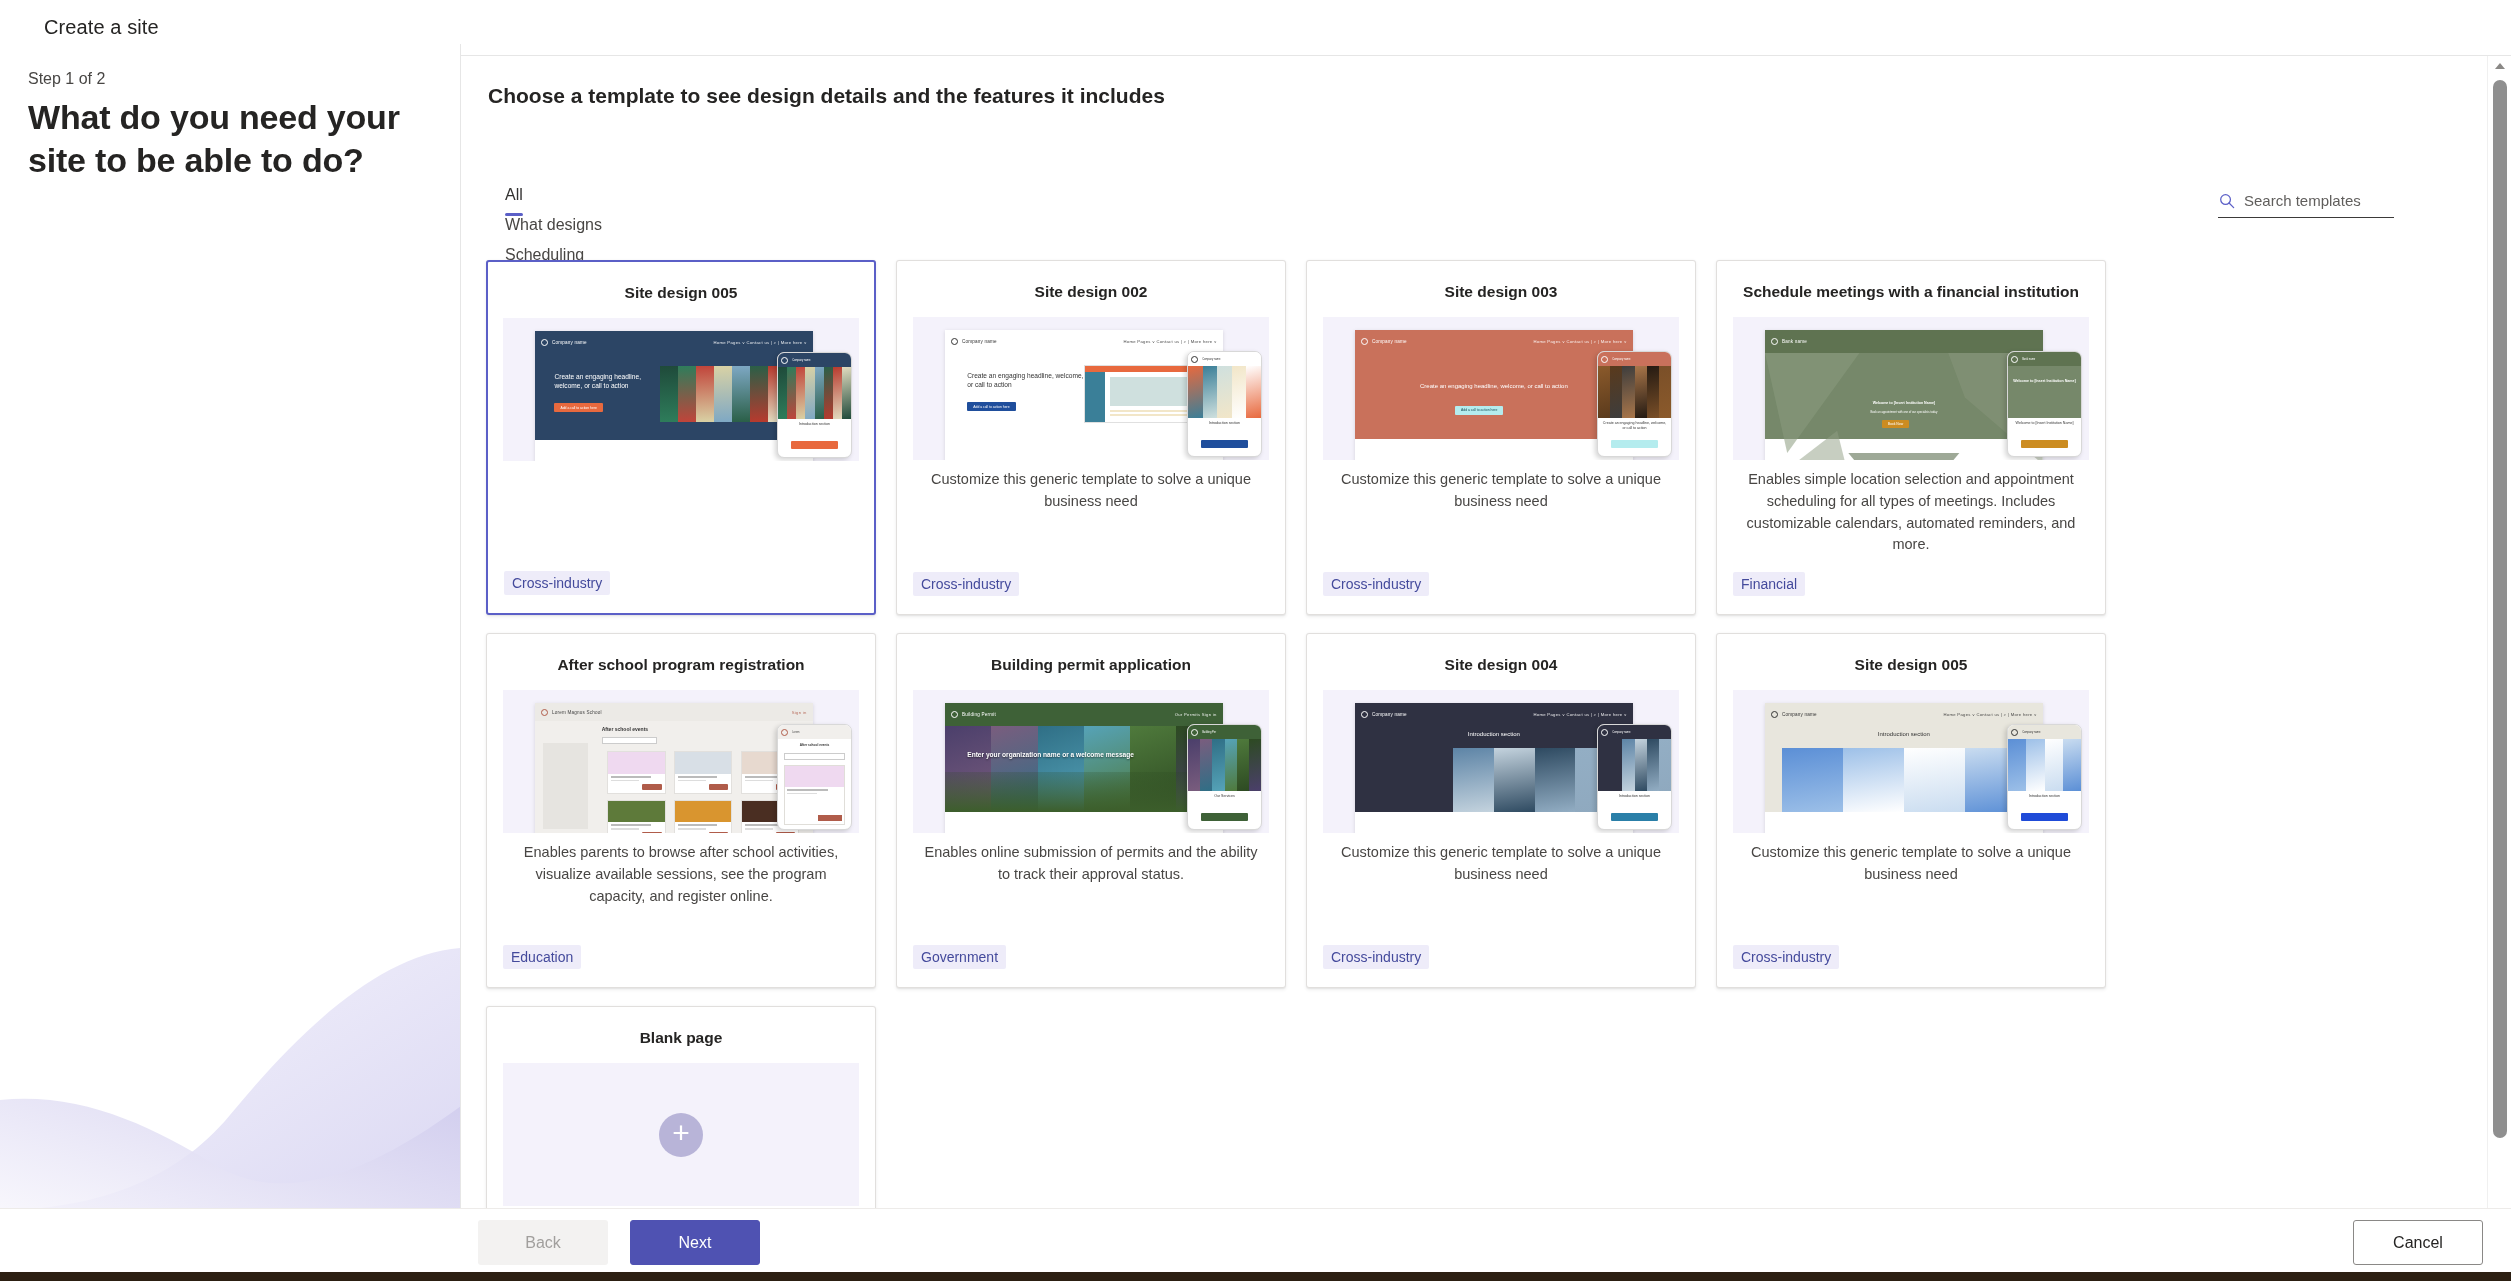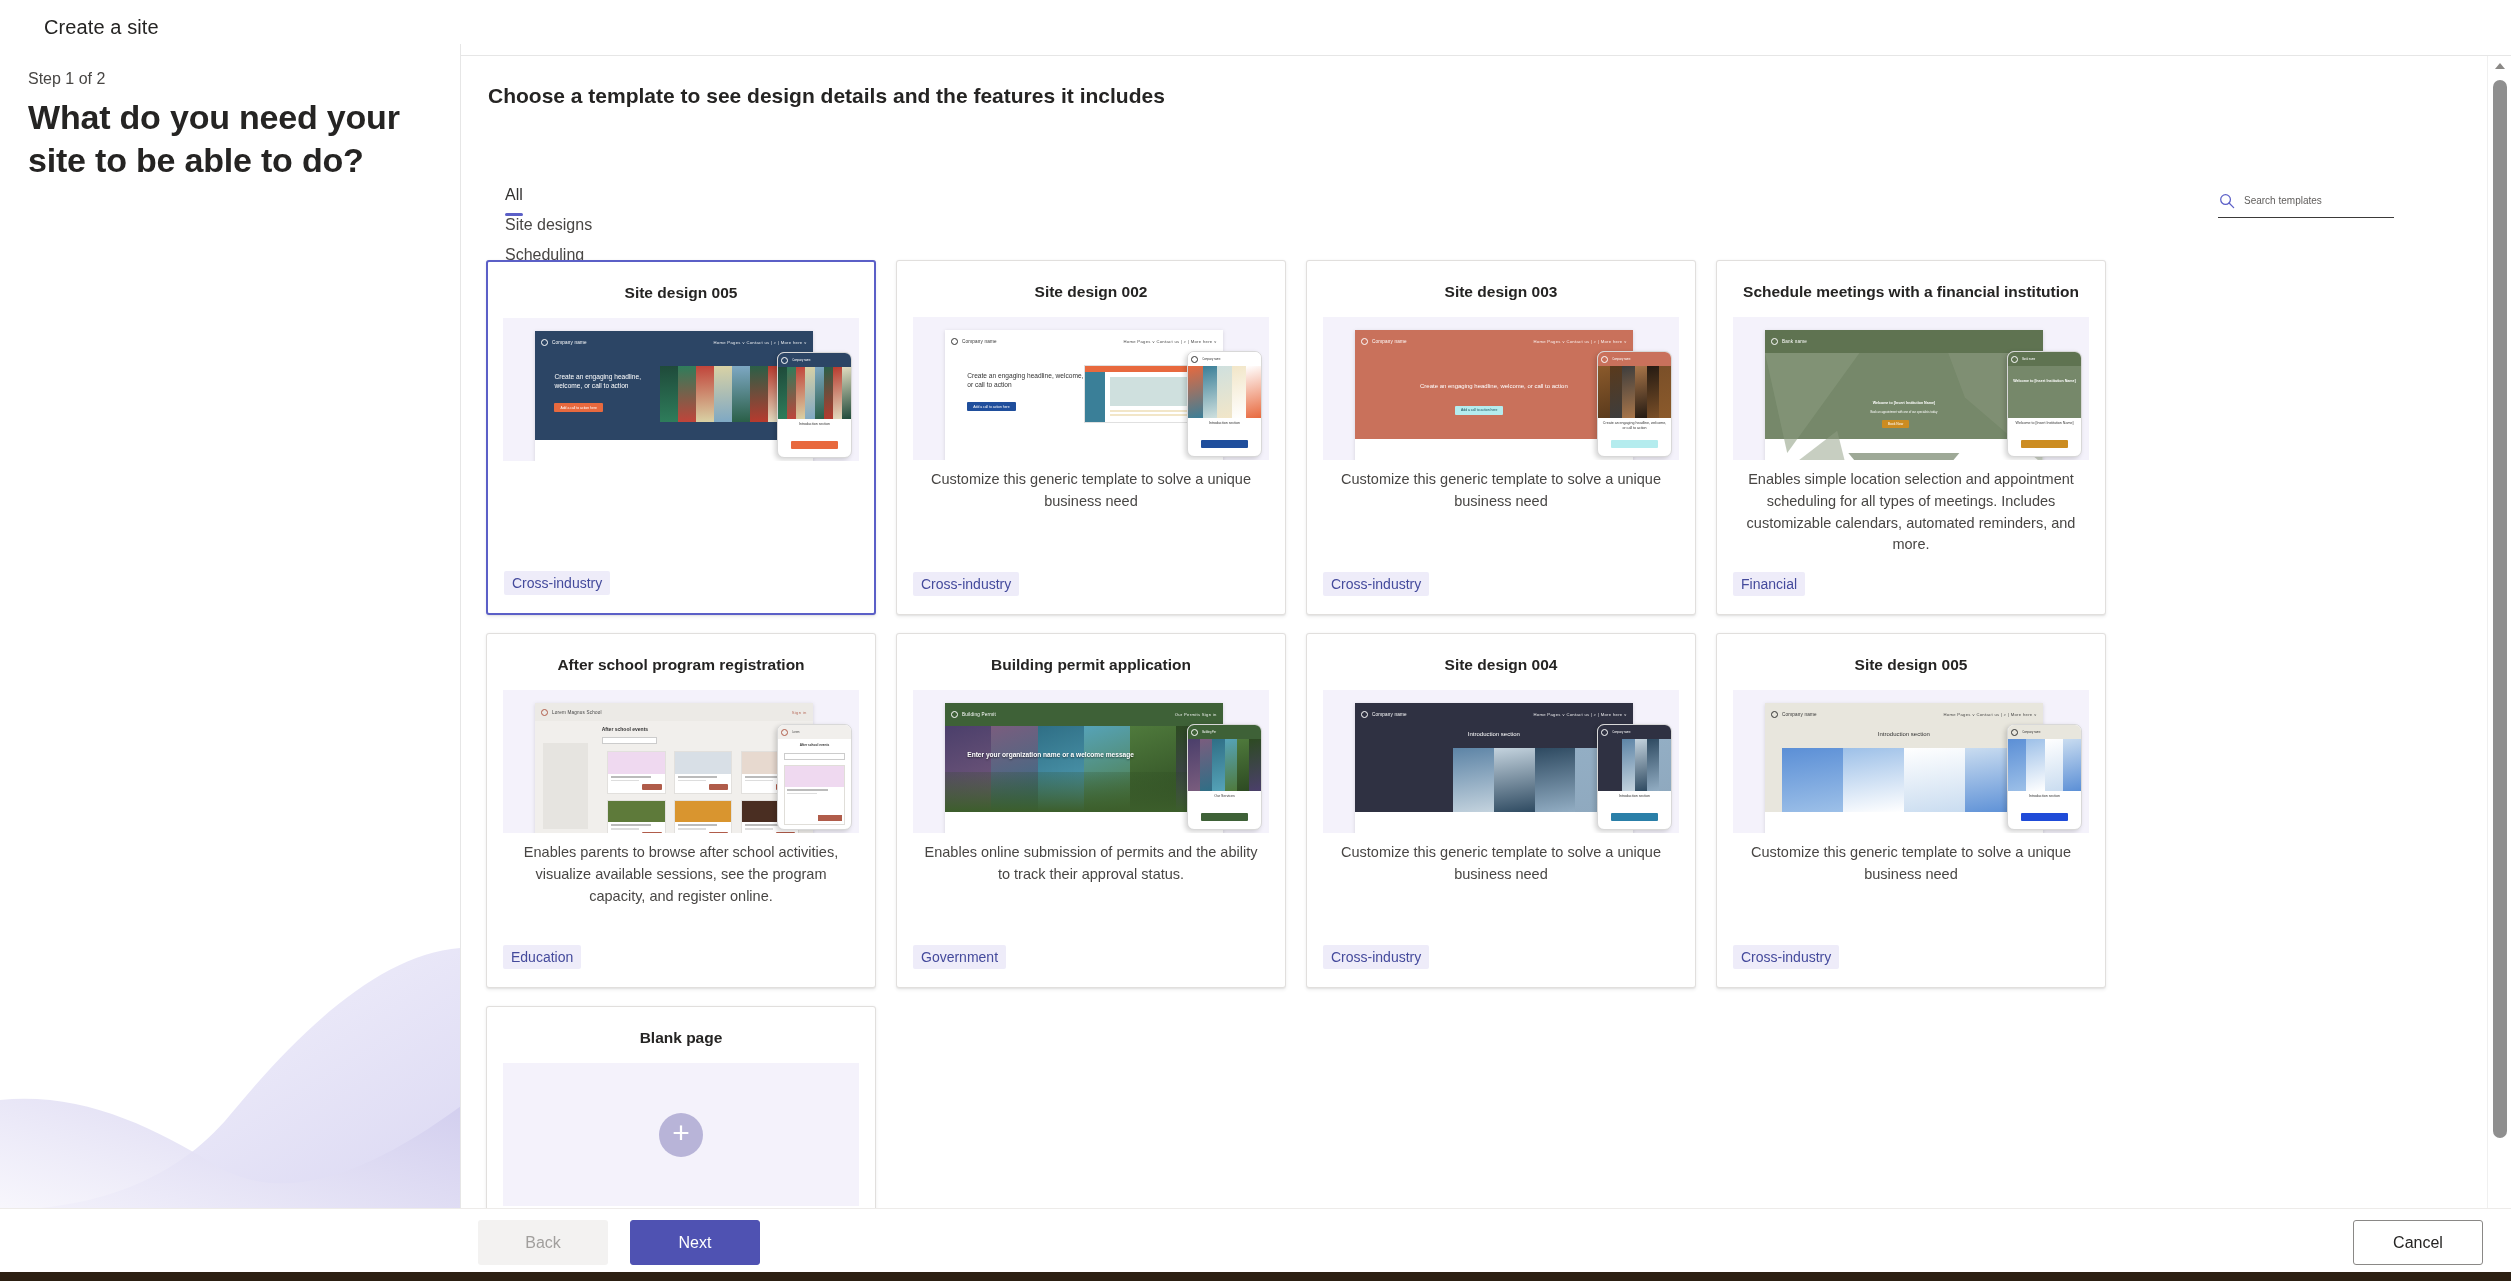--- a/index.html
+++ b/index.html
@@ -55,21 +55,21 @@
     background:#5b5fc7; border-radius:2px;
   }
 
   .searchbox {
     position:absolute; right:86px; top:128px; width:176px; height:34px;
     display:flex; align-items:center; gap:8px;
     border-bottom:1px solid #3b3a39;
   }
   .searchbox .mag { width:18px; height:18px; flex:0 0 18px; }
   .searchbox input {
-    border:0; outline:0; background:transparent; font-size:10px;
+    border:0; outline:0; background:transparent; font-size:15px;
     color:#605e5c; font-family:"Liberation Sans", sans-serif; width:100%;
   }
   .searchbox input::placeholder { color:#605e5c; }
 
   
   .grid {
     position:absolute; left:24px; top:204px; width:1640px;
     display:grid; grid-template-columns:repeat(4, 390px); gap:18px 20px;
   }
   .card {
@@ -182,21 +182,21 @@
         <path d="M0,190 C80,182 150,215 215,255 C290,300 380,255 461,196 L461,330 L0,330 Z" fill="url(#g2)" opacity=".85"></path>
       </svg>
     </div>
   </div>
 
   <div class="rightpane">
     <div class="pane-head">Choose a template to see design details and the features it includes</div>
 
     <div class="tabs">
       <div class="tab active">All</div>
-      <div class="tab">Site designs</div>
+      <div class="tab">What designs</div>
       <div class="tab">Scheduling</div>
       <div class="tab">Application submission</div>
       <div class="tab">Registration</div>
       <div class="tab">Dynamics 365</div>
     </div>
 
     <div class="searchbox">
       <svg class="mag" viewBox="0 0 20 20">
         <circle cx="8.4" cy="8.4" r="5.4" fill="none" stroke="#5b5fc7" stroke-width="1.4"></circle>
         <line x1="12.3" y1="12.3" x2="17.4" y2="17.4" stroke="#5b5fc7" stroke-width="1.4" stroke-linecap="round"></line>

